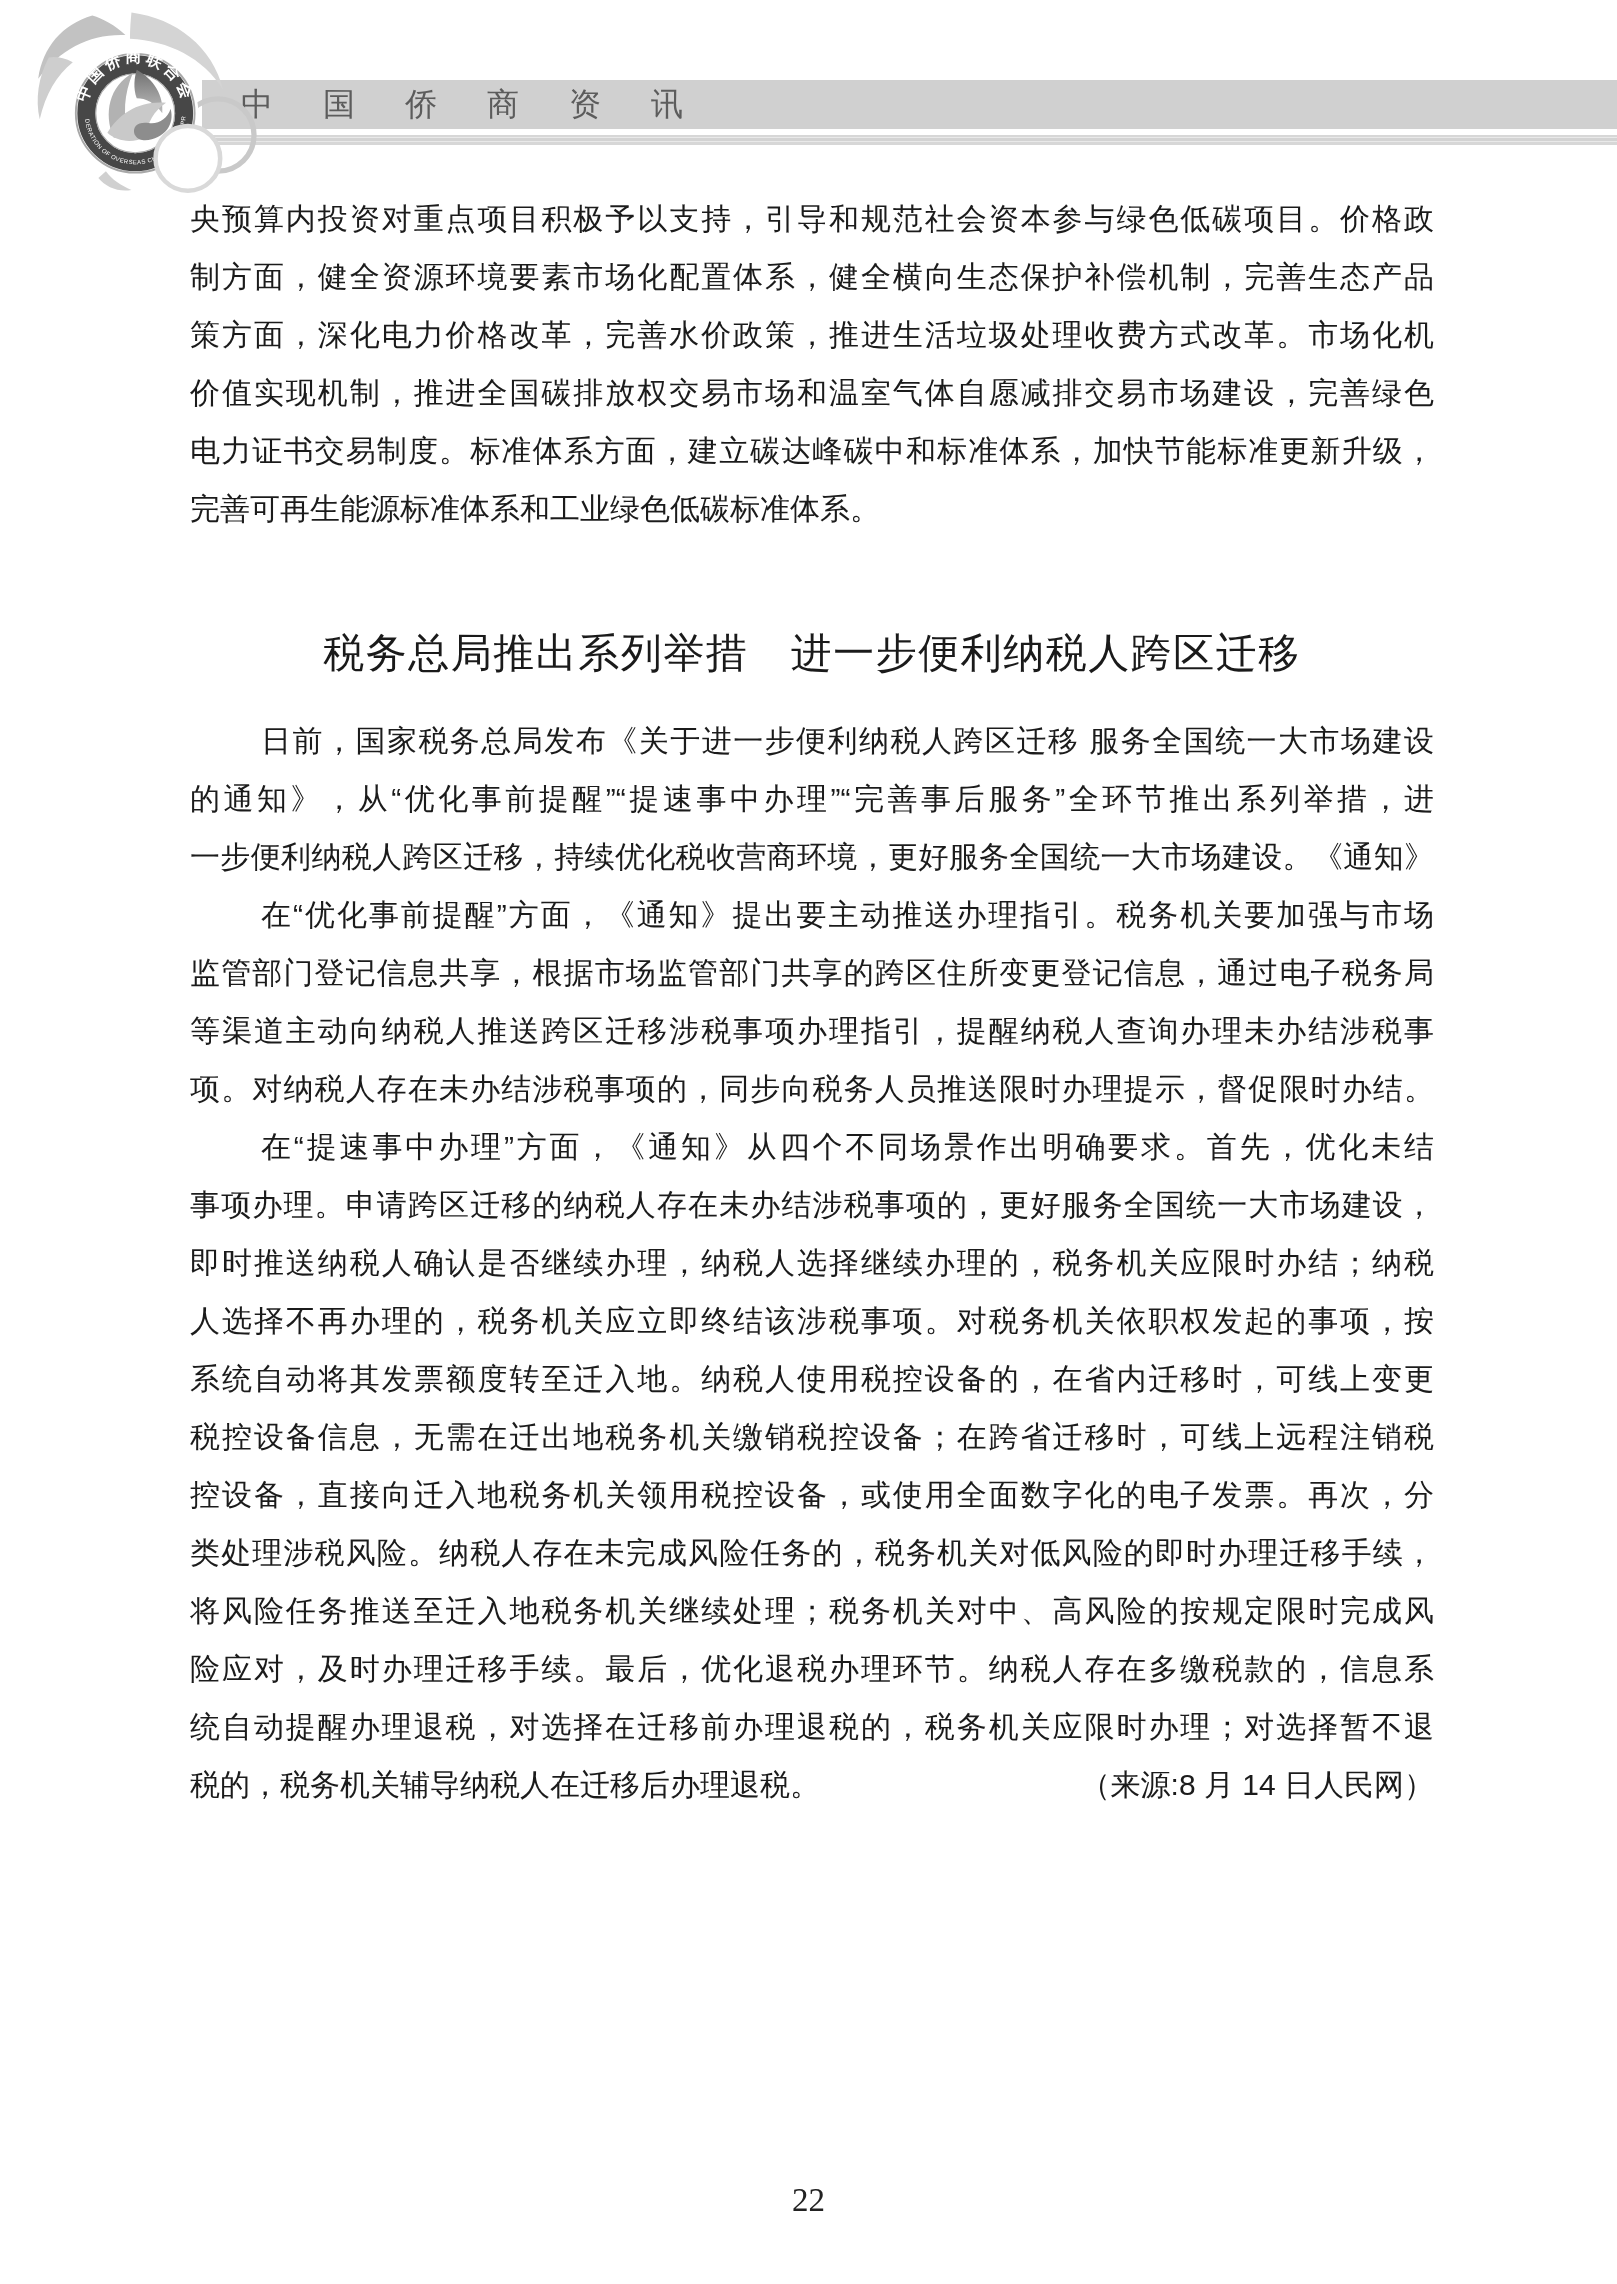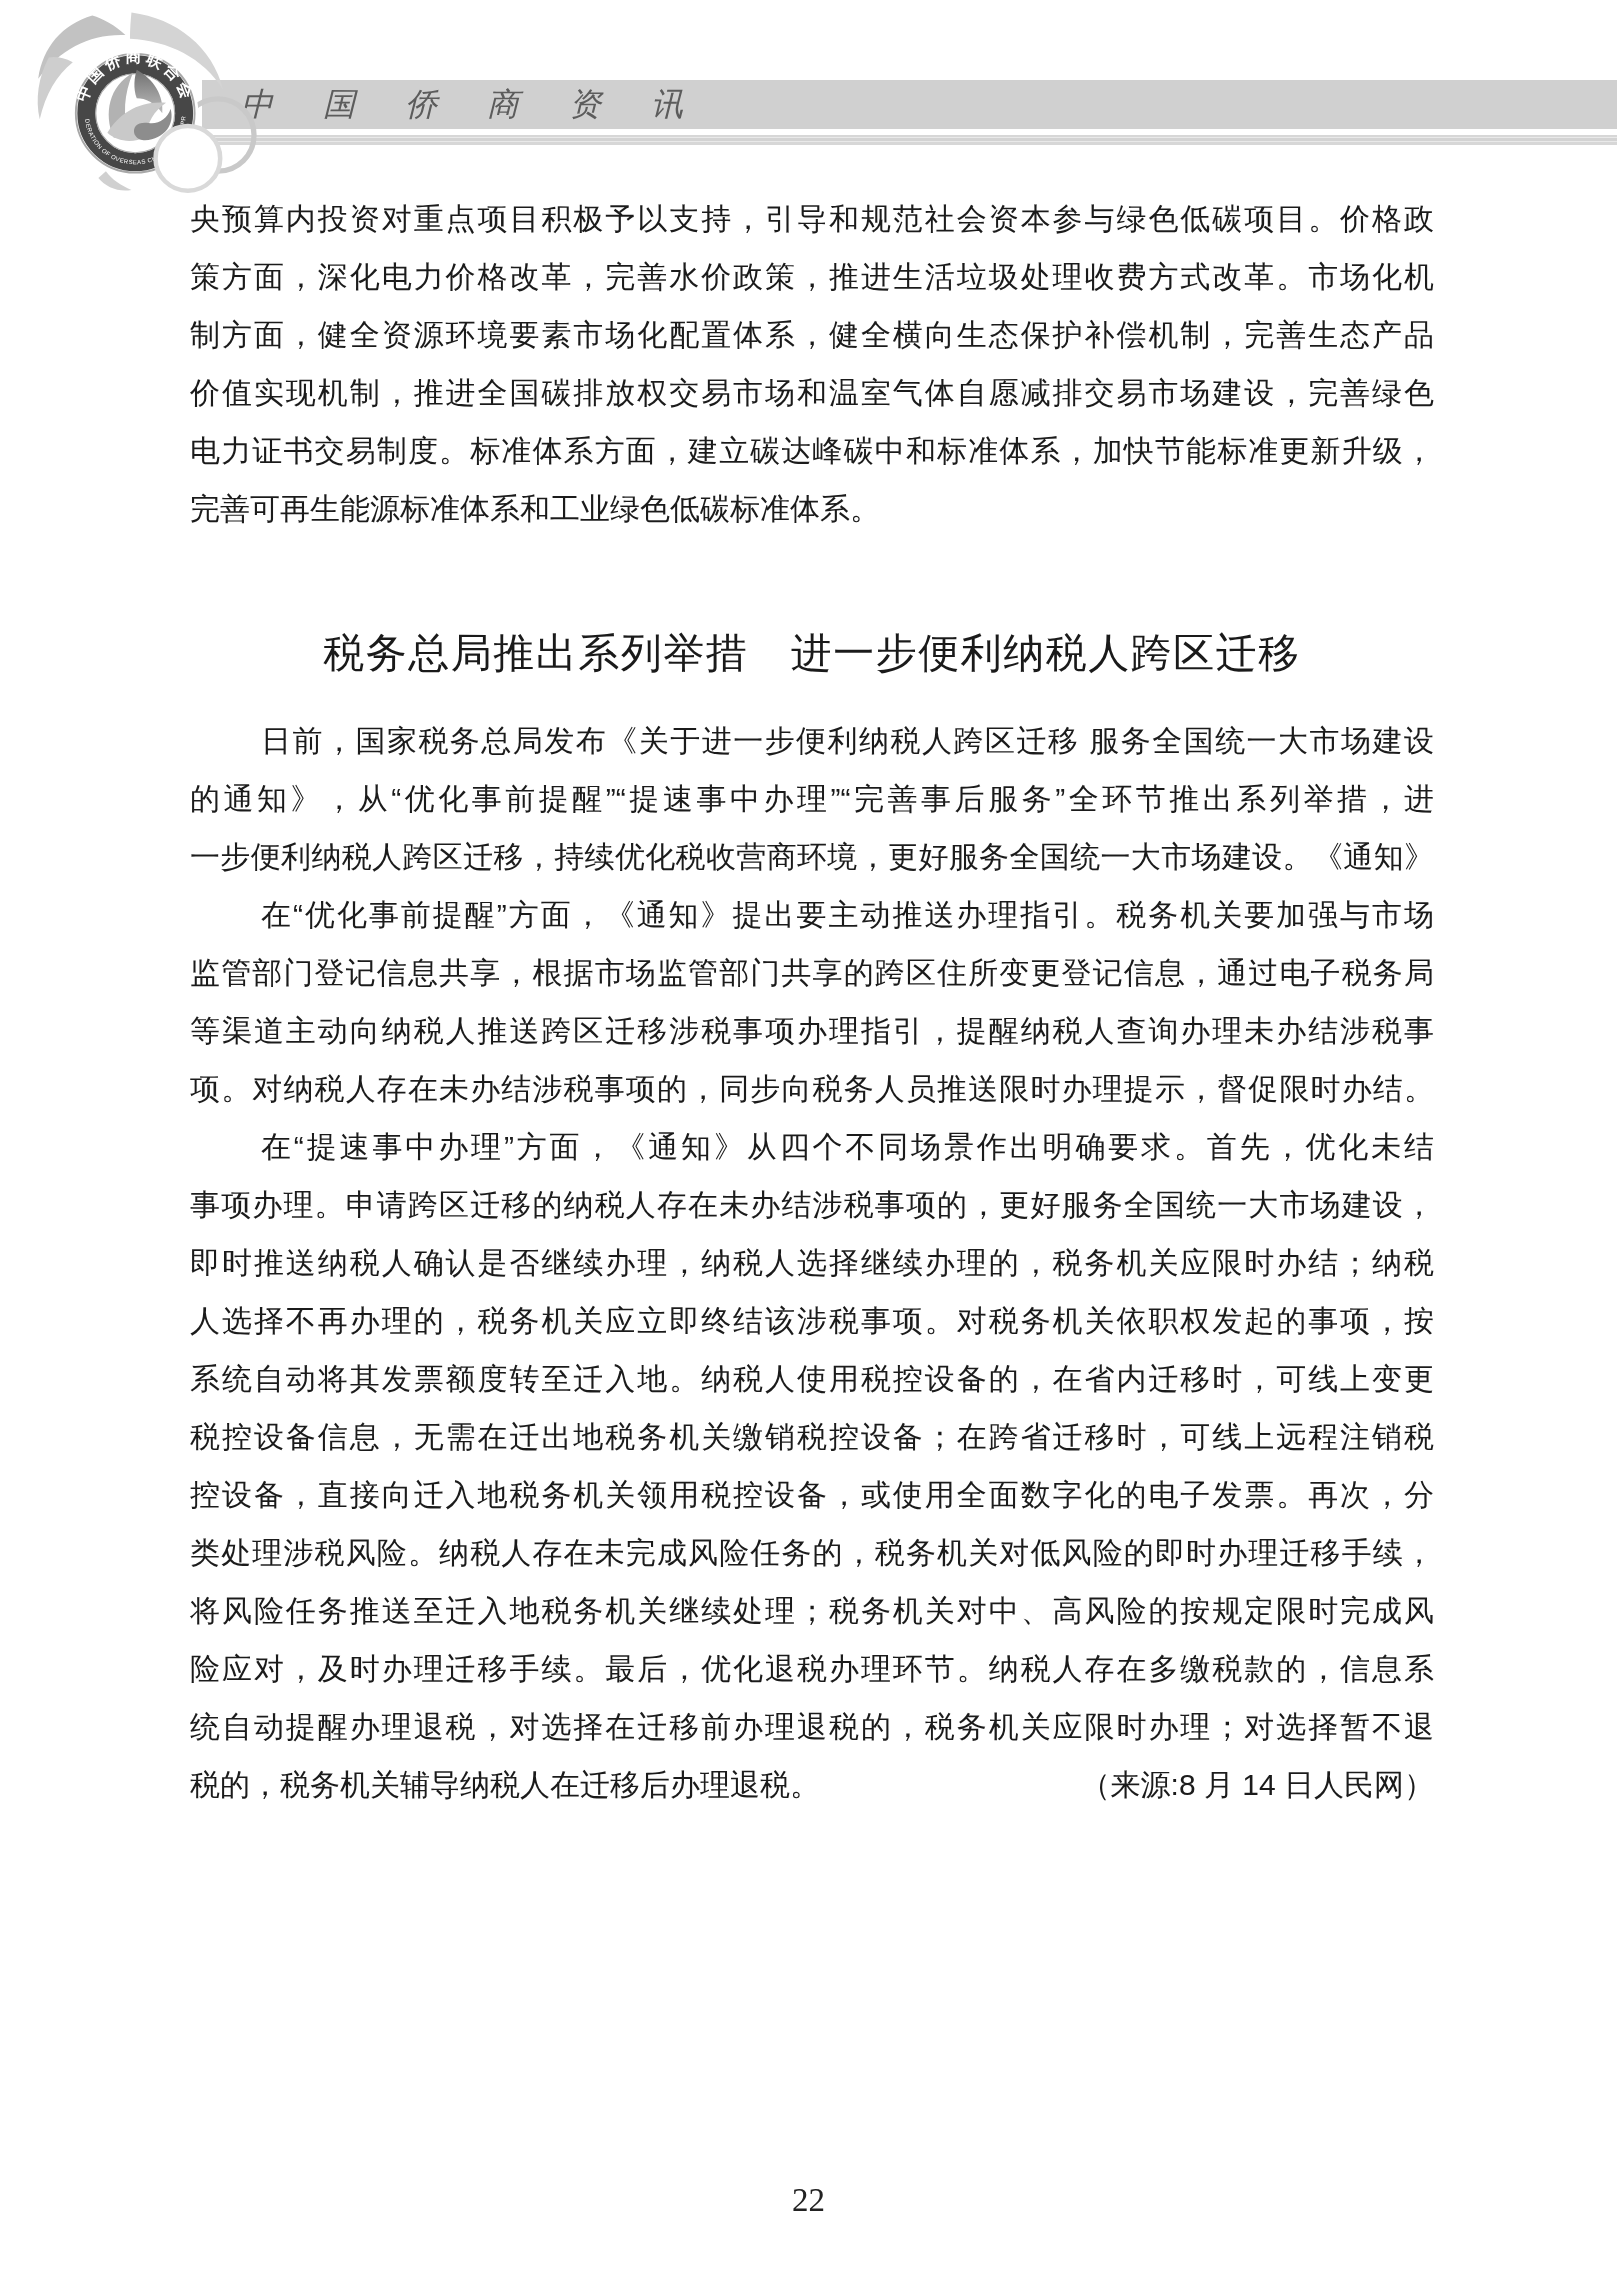--- a/index.html
+++ b/index.html
@@ -9,21 +9,20 @@
     font-family: "Liberation Sans", "DejaVu Sans", sans-serif;
     position: relative;
     overflow: hidden;
   }
   .page { position: absolute; inset: 0; }
 
   
   .banner {
     position: absolute; left: 202px; right: 0; top: 80px; height: 49px;
     background: #d0d0d0;
-    font-style: italic;
   }
   .banner-title {
     position: absolute; left: 39px; top: 0; height: 49px; line-height: 49px;
     font-size: 32px; color: #5c5c5c; letter-spacing: 50px; white-space: nowrap;
   }
   .stripe {
     position: absolute; left: 202px; right: 0; top: 135px; height: 9.8px;
     background: linear-gradient(180deg,
       #d7d7d7 0px, #d7d7d7 2.3px,
       #e9e9e9 2.3px, #e9e9e9 3px,
@@ -105,22 +104,22 @@
       <path d="M108,162 C124,136 150,119 186,122 C170,133 161,148 159,168 C141,176 121,174 108,162 Z" fill="#c9c9c9"></path>
       <path d="M158,172 C184,170 198,151 192,130 C188,143 176,151 163,149 C149,147 141,153 144,164 C148,171 153,172 158,172 Z" fill="#8d8d8d"></path>
     </g>
 
     <circle cx="215" cy="196" r="43" fill="#ffffff" stroke="#d9d9d9" stroke-width="6"></circle>
   </svg>
 
   <div class="content">
     <div>
         <div class="line just">央预算内投资对重点项目积极予以支持，引导和规范社会资本参与绿色低碳项目。价格政</div>
+        <div class="line just">制方面，健全资源环境要素市场化配置体系，健全横向生态保护补偿机制，完善生态产品</div>
         <div class="line just">策方面，深化电力价格改革，完善水价政策，推进生活垃圾处理收费方式改革。市场化机</div>
-        <div class="line just">制方面，健全资源环境要素市场化配置体系，健全横向生态保护补偿机制，完善生态产品</div>
         <div class="line just">价值实现机制，推进全国碳排放权交易市场和温室气体自愿减排交易市场建设，完善绿色</div>
         <div class="line just">电力证书交易制度。标准体系方面，建立碳达峰碳中和标准体系，加快节能标准更新升级，</div>
         <div class="line split">
           <span>完善可再生能源标准体系和工业绿色低碳标准体系。</span>
         </div>
       </div>
     <div class="art-title">税务总局推出系列举措　进一步便利纳税人跨区迁移</div>
     <div>
         <div class="line just ind">日前，国家税务总局发布《关于进一步便利纳税人跨区迁移 服务全国统一大市场建设</div>
         <div class="line just">的通知》，从“优化事前提醒”“提速事中办理”“完善事后服务”全环节推出系列举措，进</div>

